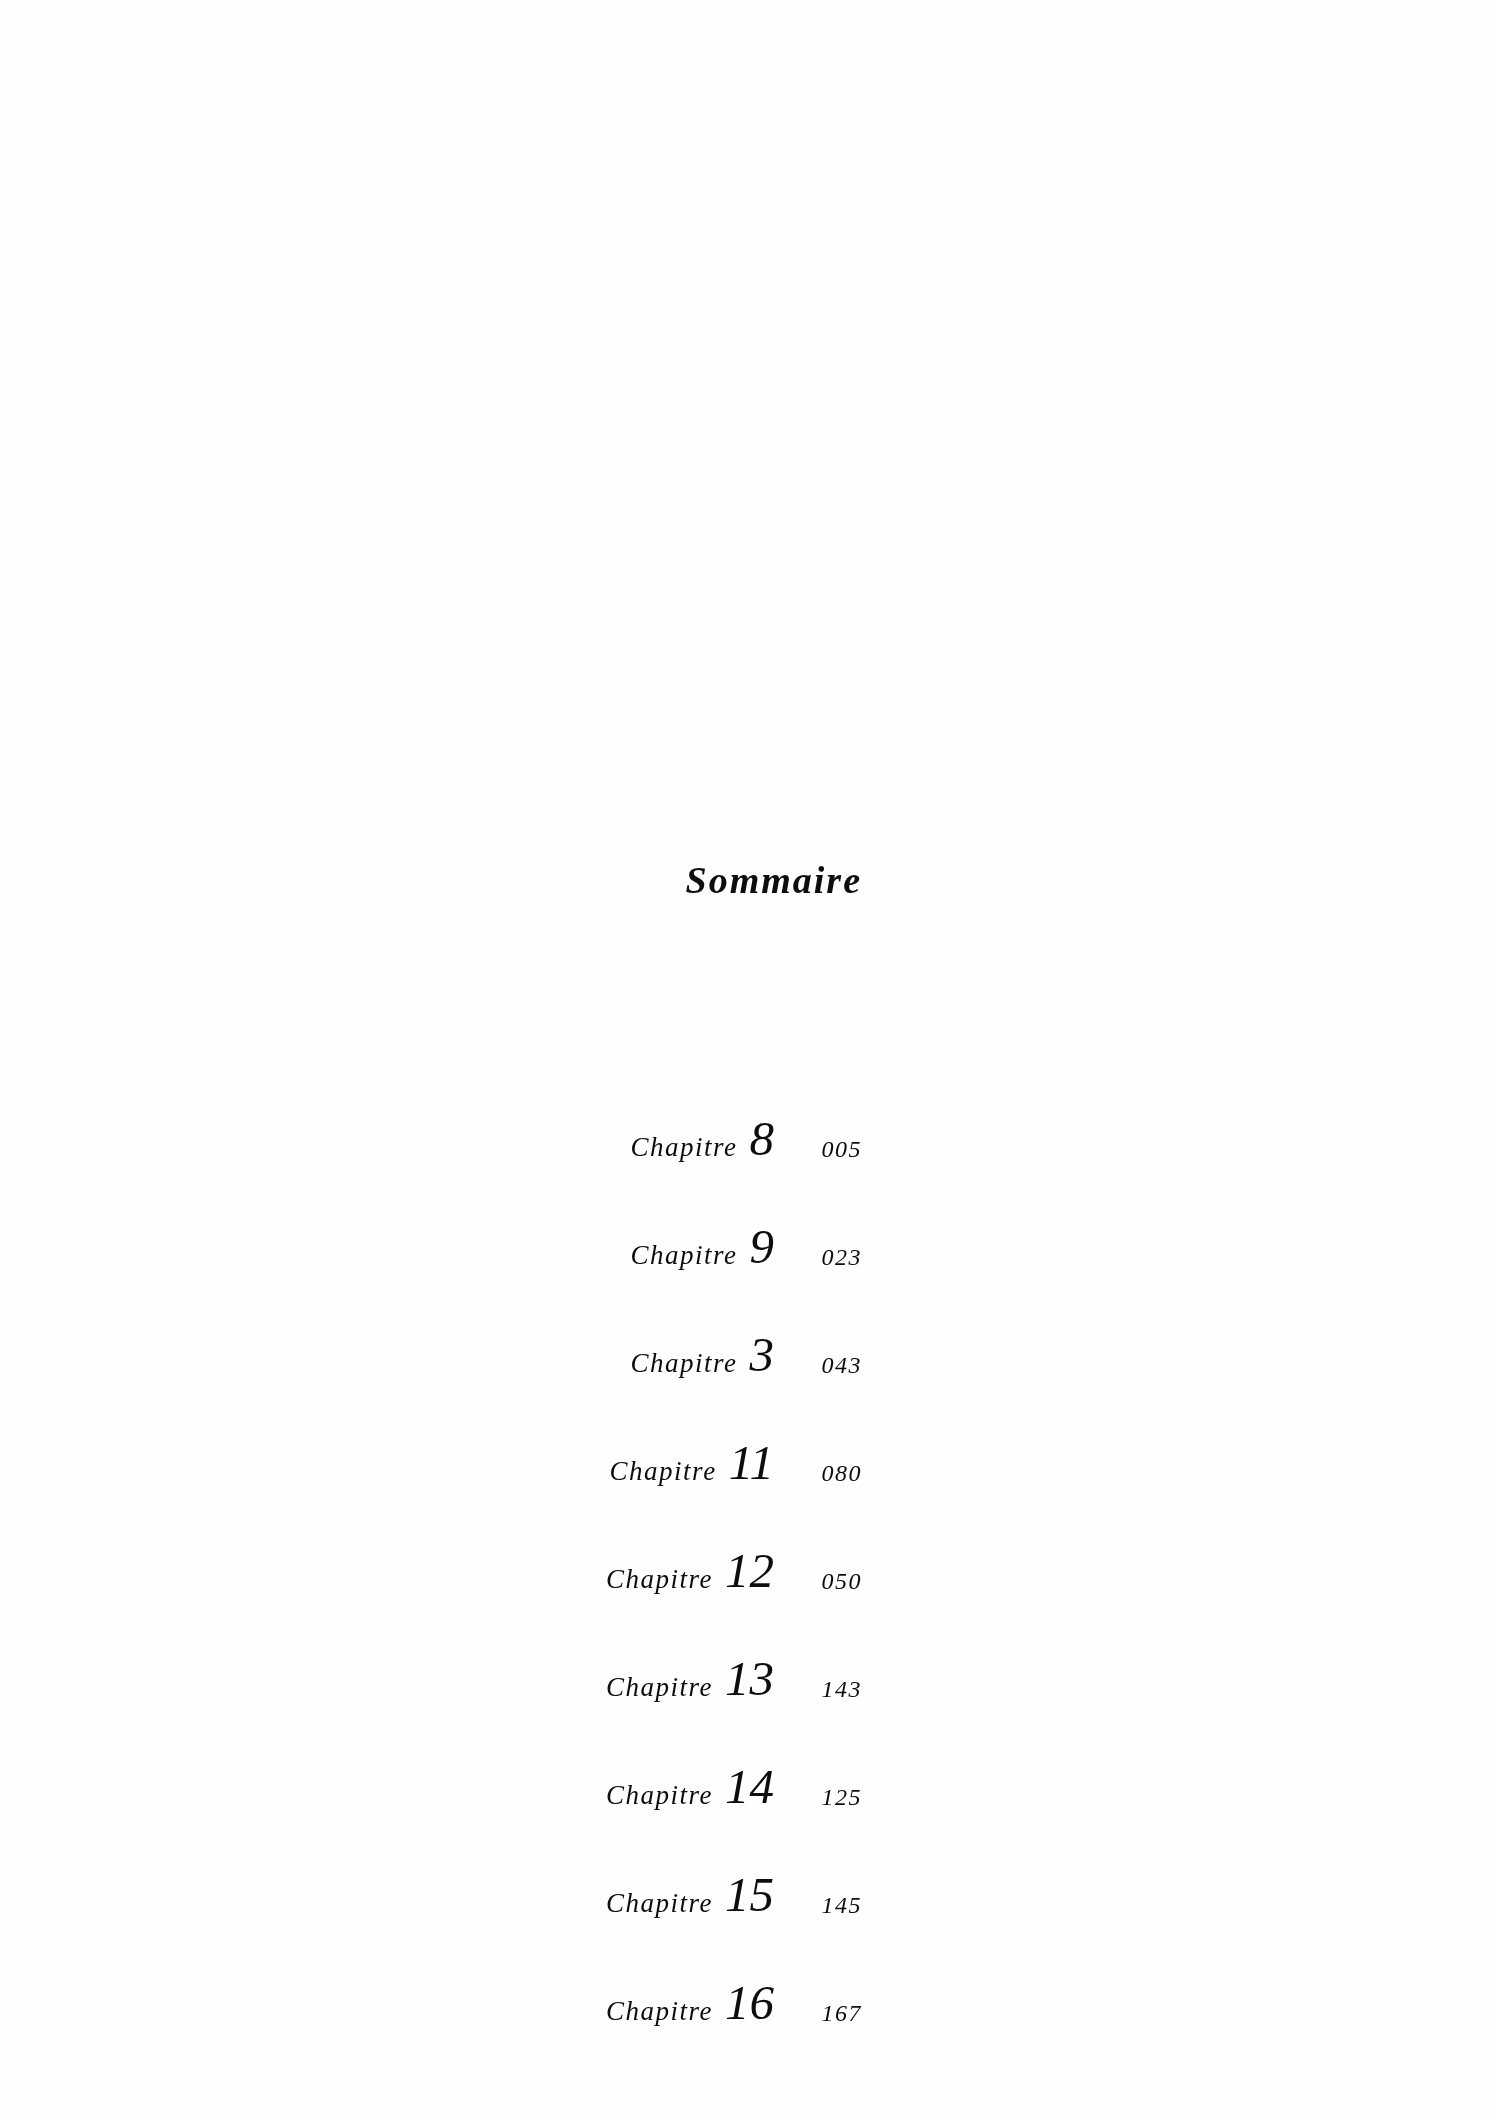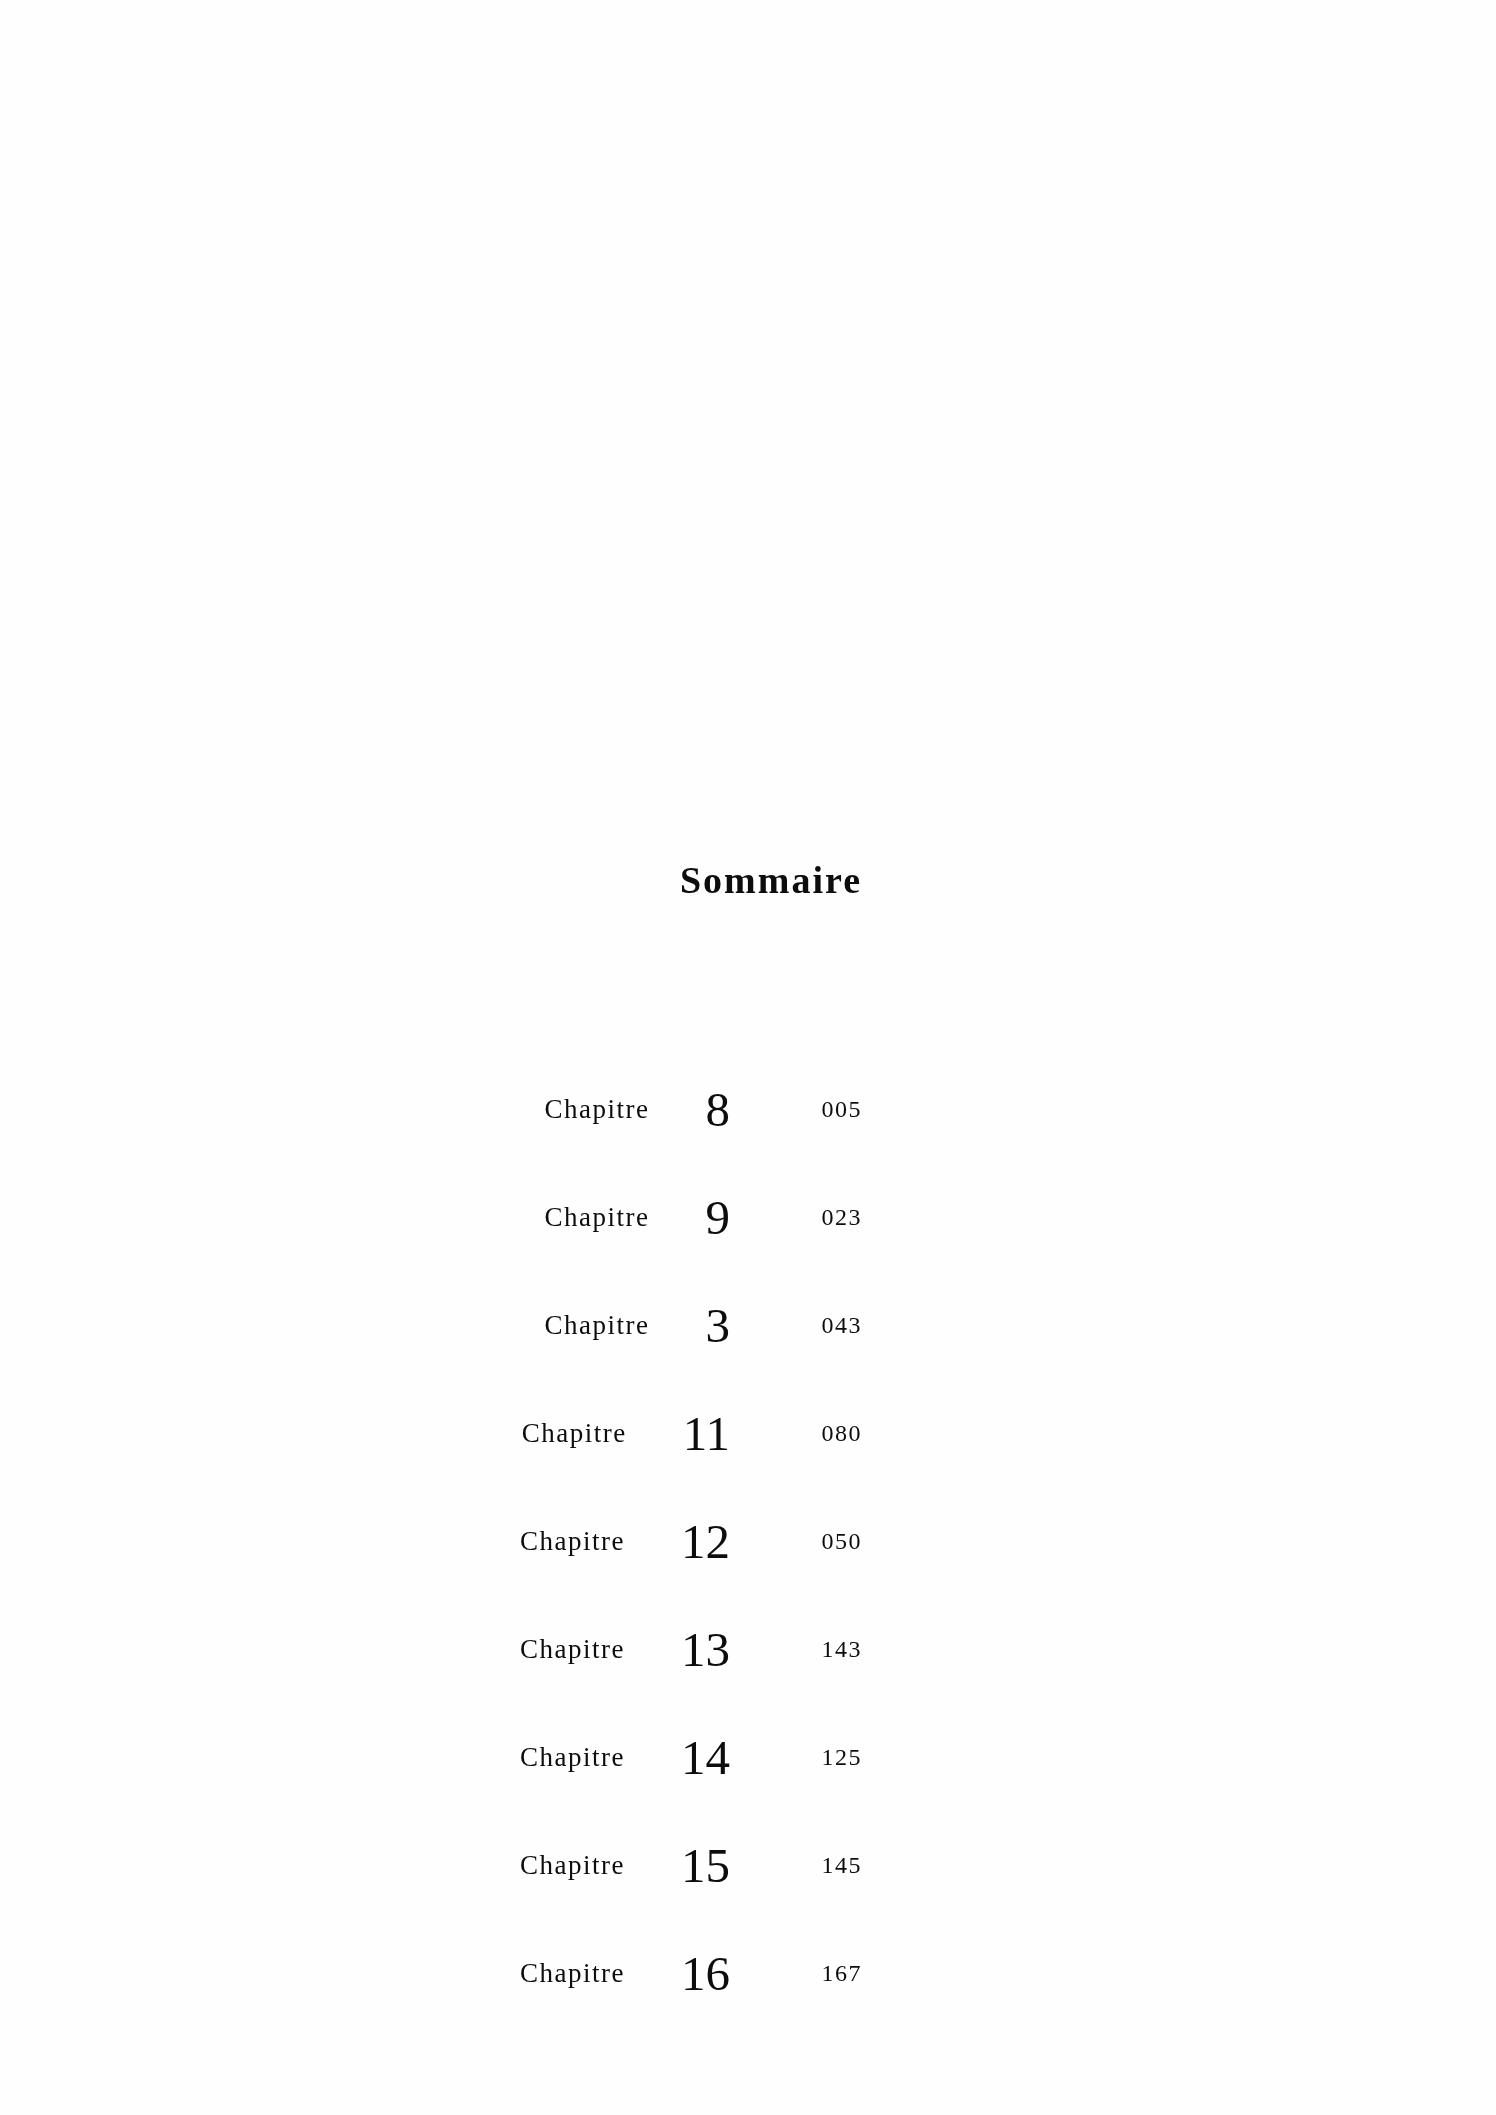--- a/index.html
+++ b/index.html
@@ -13,20 +13,21 @@
     position: relative;
     font-family: "Liberation Serif", "DejaVu Serif", serif;
     color: #0d0d0d;
     overflow: hidden;
   }
 
   .page {
     position: absolute;
     inset: 0;
     background: #fefefe;
+    font-style: italic;
   }
 
   
   .toc-title {
     position: absolute;
     top: 858px;
     right: 634px;            
     font-size: 38px;
     font-weight: 700;
     letter-spacing: 2px;
@@ -39,25 +40,24 @@
     position: absolute;
     top: 1055px;
     right: 634px;
     display: flex;
     flex-direction: column;
     align-items: flex-end;
   }
 
   .toc-entry {
     display: flex;
-    align-items: center;
+    align-items: flex-end;
     justify-content: flex-end;
     height: 108px;
     white-space: nowrap;
-    gap: 44px;
   }
 
   .toc-label {
     font-size: 27px;
     letter-spacing: 1.5px;
     font-family: "Liberation Serif", "DejaVu Serif", serif;
   }
 
   .toc-number {
     font-size: 49px;

